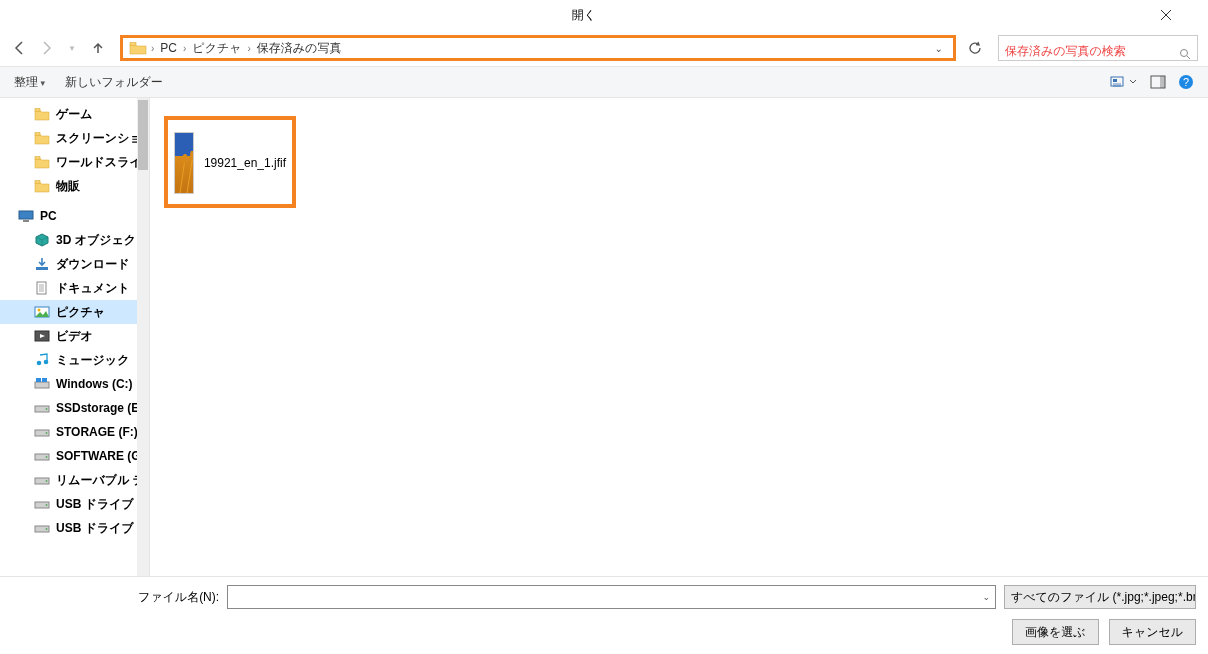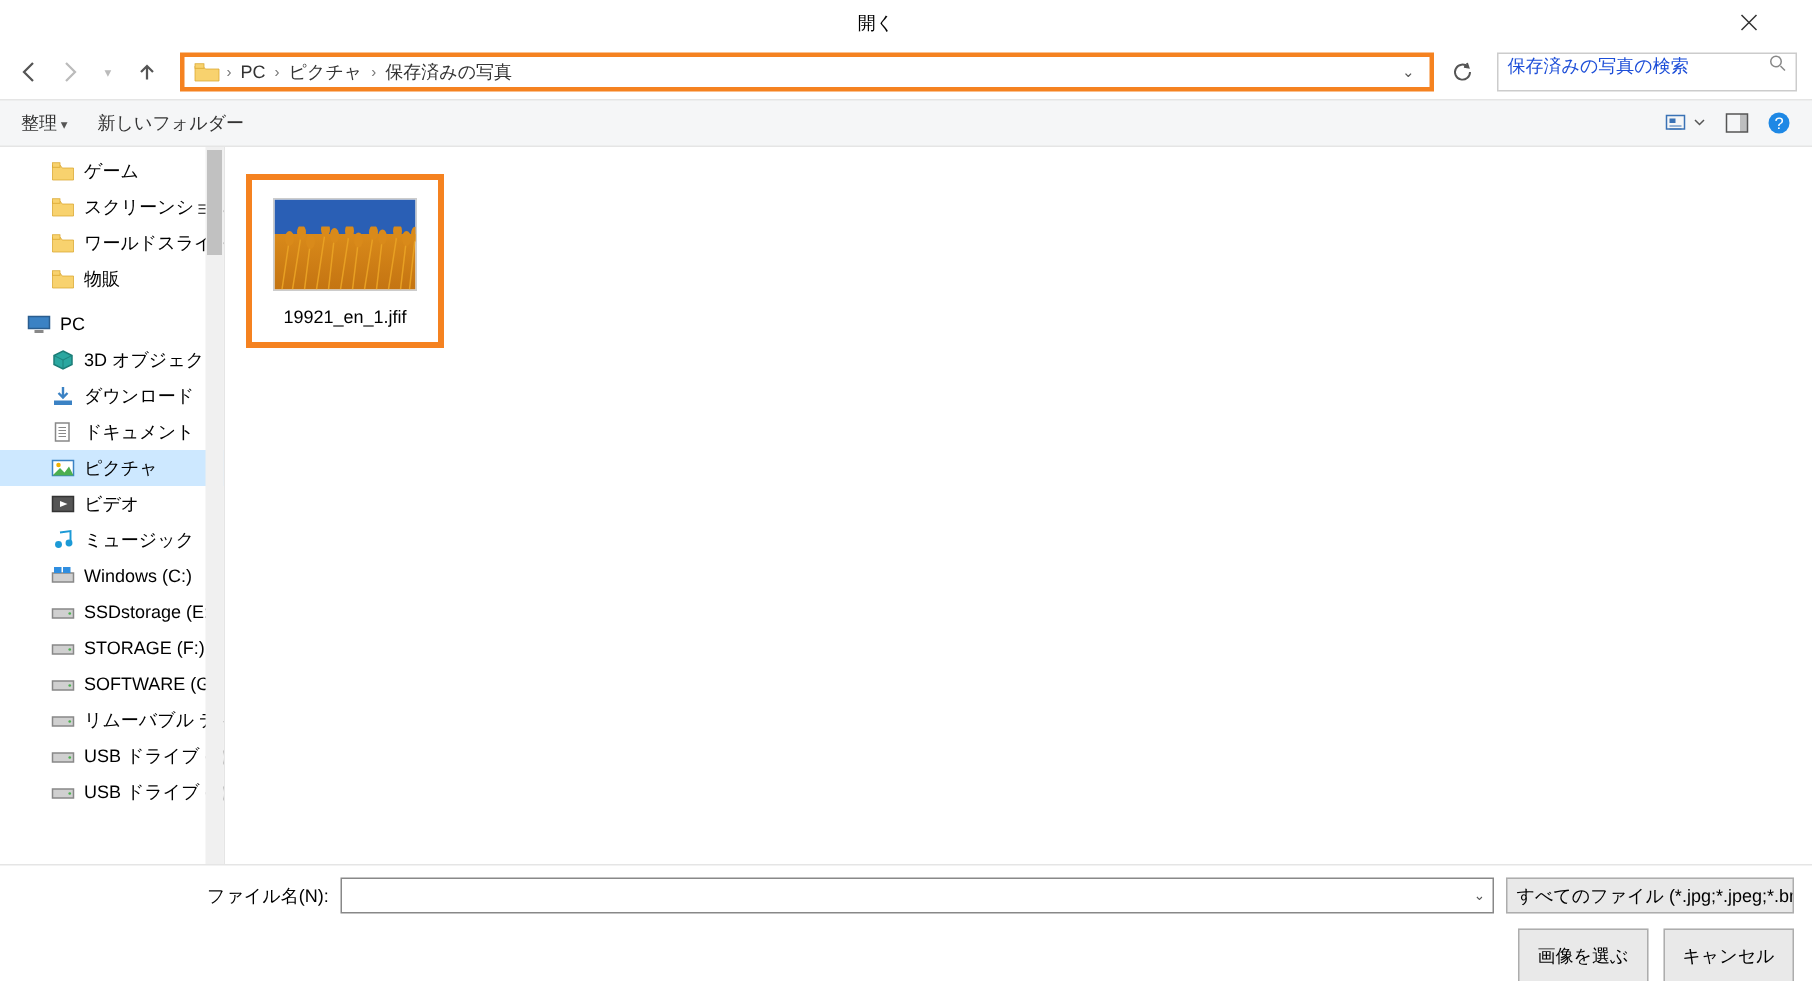--- a/index.html
+++ b/index.html
@@ -12,52 +12,52 @@
   .navrow { height: 36px; display: flex; align-items: center; padding: 0 10px; gap: 6px; }
   .navbtn { width: 20px; height: 20px; display: flex; align-items: center; justify-content: center; color: #555; font-size: 16px; }
   .navbtn.disabled { color: #bbb; }
   .breadcrumb-box { flex: 1; height: 26px; border: 3px solid #F58220; display: flex; align-items: center; padding: 0 6px; gap: 4px; margin: 0 6px; }
   .breadcrumb-box .folder-ico { width: 18px; height: 14px; }
   .crumb { color: #333; padding: 0 2px; }
   .crumb-sep { color: #777; font-size: 10px; }
   .breadcrumb-box .grow { flex: 1; }
   .refresh { width: 24px; text-align: center; color: #555; }
   .dropdown-arrow { color: #555; font-size: 10px; padding: 0 4px; }
-  .searchbox { width: 200px; height: 26px; border: 1px solid #ccc; display: flex; align-items: flex-start; padding: 0 6px; color: #1d4ed8; justify-content: space-between; }
+  .searchbox { width: 200px; height: 26px; border: 1px solid #ccc; display: flex; align-items: flex-end; padding: 0 6px; color: #ef4444; justify-content: space-between; }
   .searchbox span.ico { color: #888; font-size: 12px; }
 
   .toolbar { height: 32px; background: #f5f6f7; border-top: 1px solid #e5e5e5; border-bottom: 1px solid #e5e5e5; display: flex; align-items: center; padding: 0 14px; gap: 20px; font-size: 12px; color: #333; }
   .toolbar .drop::after { content: " ▾"; color: #555; font-size: 9px; }
   .toolbar .right { margin-left: auto; display: flex; gap: 12px; align-items: center; }
 
   .body { display: flex; height: 478px; }
-  .sidebar { width: 150px; border-right: 1px solid #e5e5e5; overflow: hidden; position: relative; }
+  .sidebar { width: 150px; border-right: 1px solid #e5e5e5; overflow: hidden; position: relative; font-weight: bold; }
   .sidebar .scroll { position: absolute; right: 0; top: 0; bottom: 0; width: 12px; background: #f0f0f0; }
   .sidebar .scroll .thumb { position: absolute; left: 1px; right: 1px; top: 2px; height: 70px; background: #c1c1c1; }
   .tree { padding-top: 4px; }
   .tree-item { display: flex; align-items: center; height: 24px; padding-left: 28px; gap: 6px; white-space: nowrap; overflow: hidden; }
   .tree-item.indent { padding-left: 34px; }
   .tree-item.selected { background: #cde8ff; }
   .tree-item.group { padding-left: 18px; margin-top: 6px; }
   .tree-icon { width: 16px; height: 14px; flex: none; }
   .tree-label { color: #000; }
 
   .content { flex: 1; position: relative; padding: 18px 14px; }
-  .thumb-card { position: absolute; left: 14px; top: 18px; width: 132px; border: 4px solid #F58220; display: flex; flex-direction: column; align-items: center; padding: 12px 6px 10px; gap: 10px; }
+  .thumb-card { position: absolute; left: 14px; top: 18px; width: 132px; border: 4px solid #F58220; display: flex; align-items: center; padding: 12px 6px 10px; gap: 10px; }
   .thumb-img { width: 96px; height: 62px; border: 1px solid #ccc; background: linear-gradient(to bottom, #2a5fb5 0%, #2a5fb5 38%, #d98a1a 38%, #c47412 100%); position: relative; overflow: hidden; }
   .stalks { position: absolute; left: 0; right: 0; bottom: 0; height: 42px; }
   .thumb-name { font-size: 12px; color: #000; text-align: center; }
 
   .footer { border-top: 1px solid #e5e5e5; padding: 8px 12px 14px; }
   .footer-row1 { display: flex; align-items: center; gap: 8px; margin-left: 110px; margin-bottom: 10px; }
   .footer-row1 label { font-size: 12px; margin-left: 16px; }
   .fn-input { flex: 1; height: 24px; border: 1px solid #888; }
   .filetype { width: 192px; height: 24px; border: 1px solid #adadad; background: #e9e9e9; display: flex; align-items: center; padding: 0 6px; justify-content: space-between; font-size: 12px; overflow: hidden; white-space: nowrap; }
   .footer-row2 { display: flex; justify-content: flex-end; gap: 10px; }
-  .btn { min-width: 86px; height: 36px; border: 1px solid #adadad; background: #e9e9e9; display: flex; align-items: center; justify-content: center; font-size: 12px; padding: 0 12px; }
+  .btn { min-width: 86px; height: 26px; border: 1px solid #adadad; background: #e9e9e9; display: flex; align-items: center; justify-content: center; font-size: 12px; padding: 0 12px; }
 
   
   .folder-fill { fill: #F8D26E; stroke: #D9A62E; stroke-width: 0.5; }
 
   svg { display: block; }
 </style>
 </head>
 <body>
 
 <div class="titlebar">

